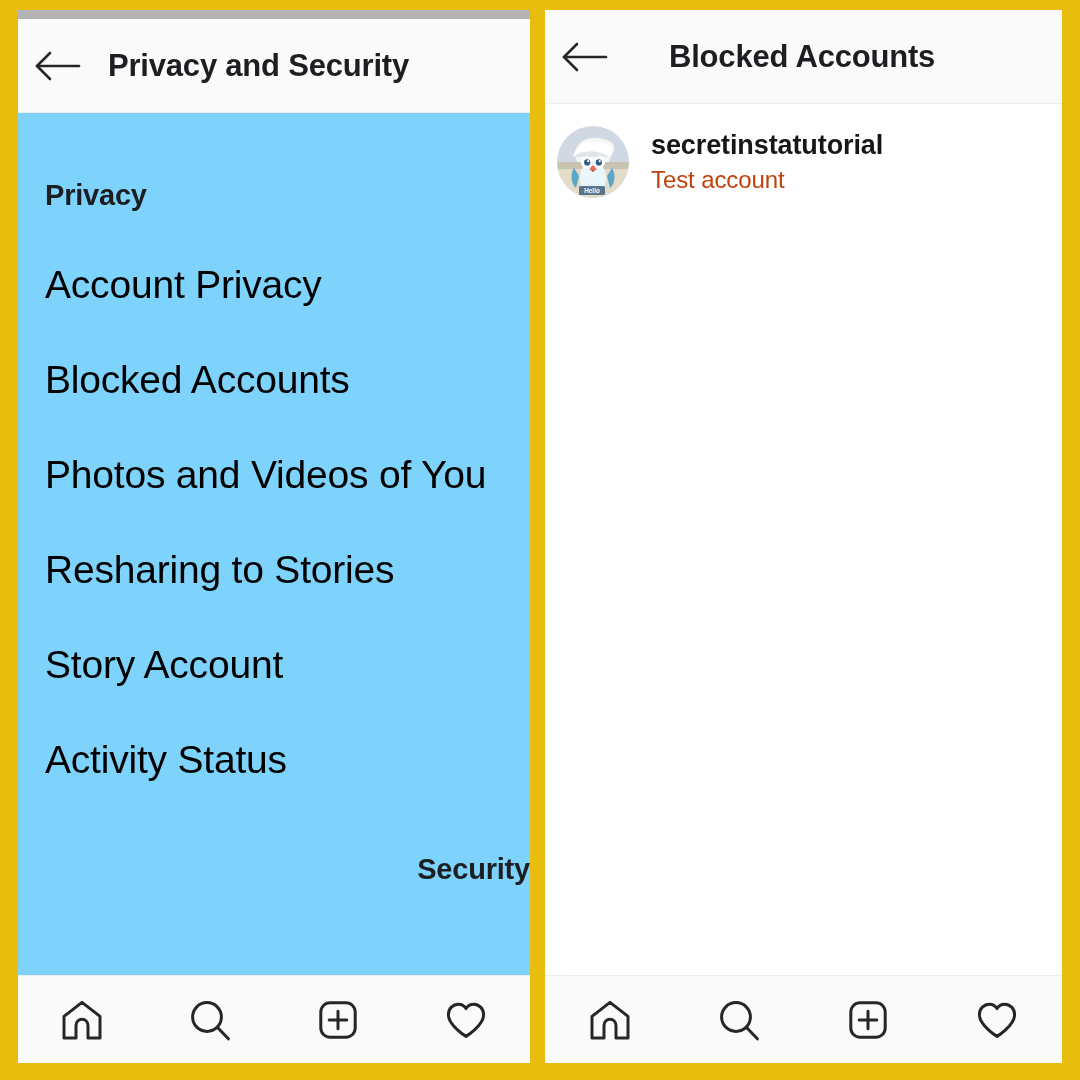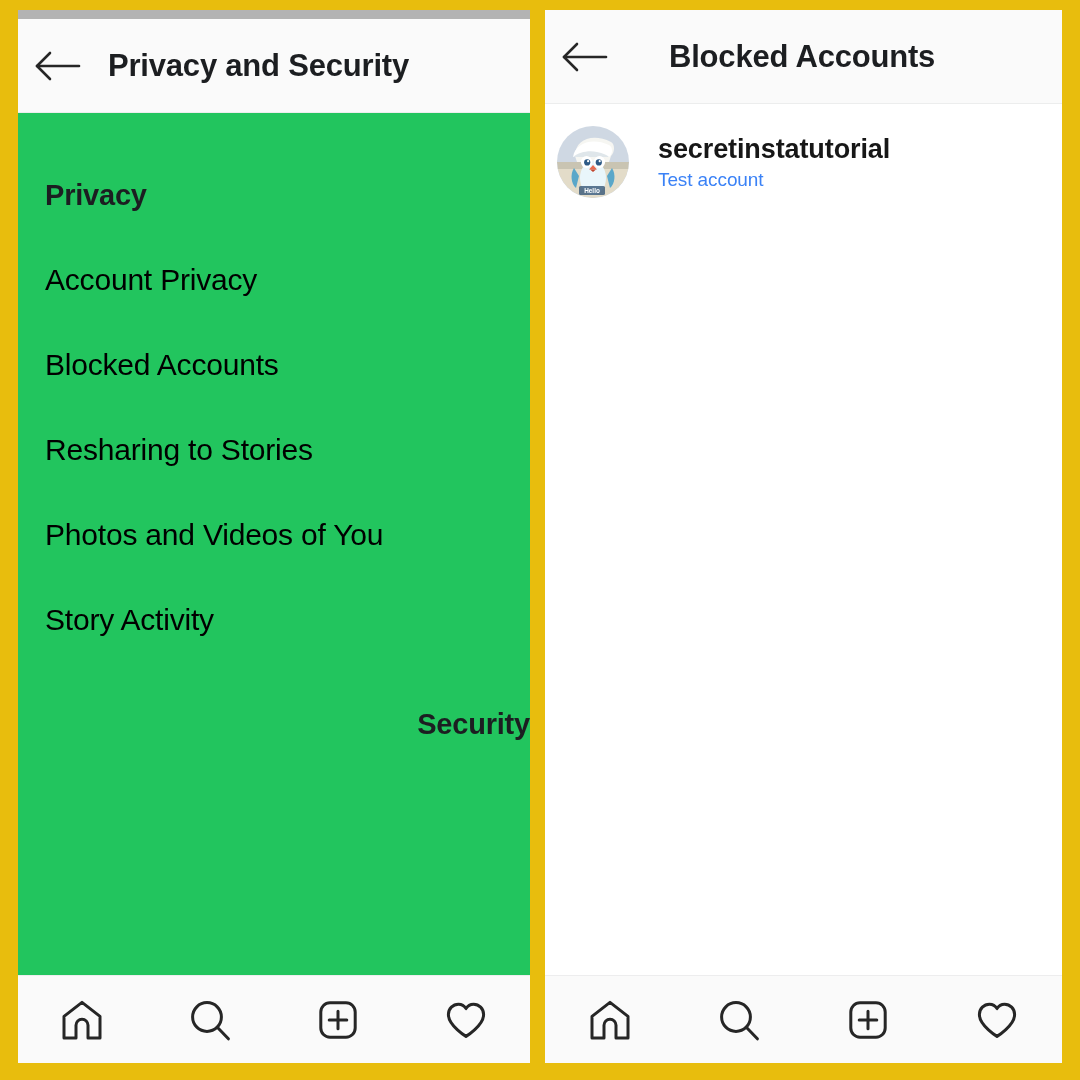--- a/index.html
+++ b/index.html
@@ -57,31 +57,31 @@
     letter-spacing:-0.2px;
     white-space:nowrap;
   }
   .panel-left .appbar-title { margin-left:12px; }
   .panel-right .appbar-title { margin-left:46px; }
 
   
   .settings-body {
     position:relative;
     height:865px;
-    background:#22c55e;
+    background:#7dd3fc;
     padding:0 0 0 27px;
   }
   .group-header {
     font-size:29px;
     font-weight:bold;
     color:#1c1e21;
     letter-spacing:-0.2px;
   }
   .settings-row {
-    font-size:30px;
+    font-size:39px;
     font-weight:normal;
     color:#000;
     letter-spacing:-0.2px;
     white-space:nowrap;
   }
   .sp-privacy-hdr   { padding-top:66px; }
   .sp-row           { padding-top:51px; }
   .sp-security-hdr  { padding-top:71px;text-align:right; }
   .sp-row-clip      { padding-top:48px; }
 
@@ -94,31 +94,31 @@
   }
   .avatar {
     width:72px; height:72px;
     border-radius:50%;
     overflow:hidden;
     flex:0 0 auto;
     position:relative;
     background:#cfd8e3;
   }
   .avatar svg { display:block; }
-  .blocked-meta { margin-left:29px; }
+  .blocked-meta { margin-left:22px; }
   .blocked-username {
     font-size:27px;
     font-weight:bold;
     color:#171717;
     letter-spacing:-0.1px;
     line-height:1.28;
   }
   .blocked-fullname {
-    font-size:19px;
-    color:#3b82f6;
+    font-size:24px;
+    color:#c2410c;
     letter-spacing:-0.1px;
     line-height:1.28;
     margin-top:2px;
   }
 
   
   .tabbar {
     position:absolute;
     left:0; right:0; bottom:0;
     height:88px;
@@ -156,27 +156,28 @@
     </div>
 
     <div class="settings-body">
 
       <div class="group-header sp-privacy-hdr">Privacy</div>
 
       <div class="settings-row sp-row">Account Privacy</div>
 
       <div class="settings-row sp-row">Blocked Accounts</div>
 
+      <div class="settings-row sp-row">Photos and Videos of You</div>
+
       <div class="settings-row sp-row">Resharing to Stories</div>
 
-      <div class="settings-row sp-row">Photos and Videos of You</div>
-
-      <div class="settings-row sp-row">Story Activity</div>
-
-
+      <div class="settings-row sp-row">Story Account</div>
+
+
+      <div class="settings-row sp-row">Activity Status</div>
 
       <div class="group-header sp-security-hdr">Security</div>
 
     </div>
 
     <div class="tabbar">
       <div class="tab">
         <svg width="48" height="48" viewBox="0 0 24 24" fill="none">
           <path d="M3 10.2 L12 3.2 L21 10.2 V21 H15 V14.6 A3 3 0 0 0 9 14.6 V21 H3 Z" stroke="#262626" stroke-width="1.5" stroke-linejoin="round" fill="none"></path>
         </svg>

